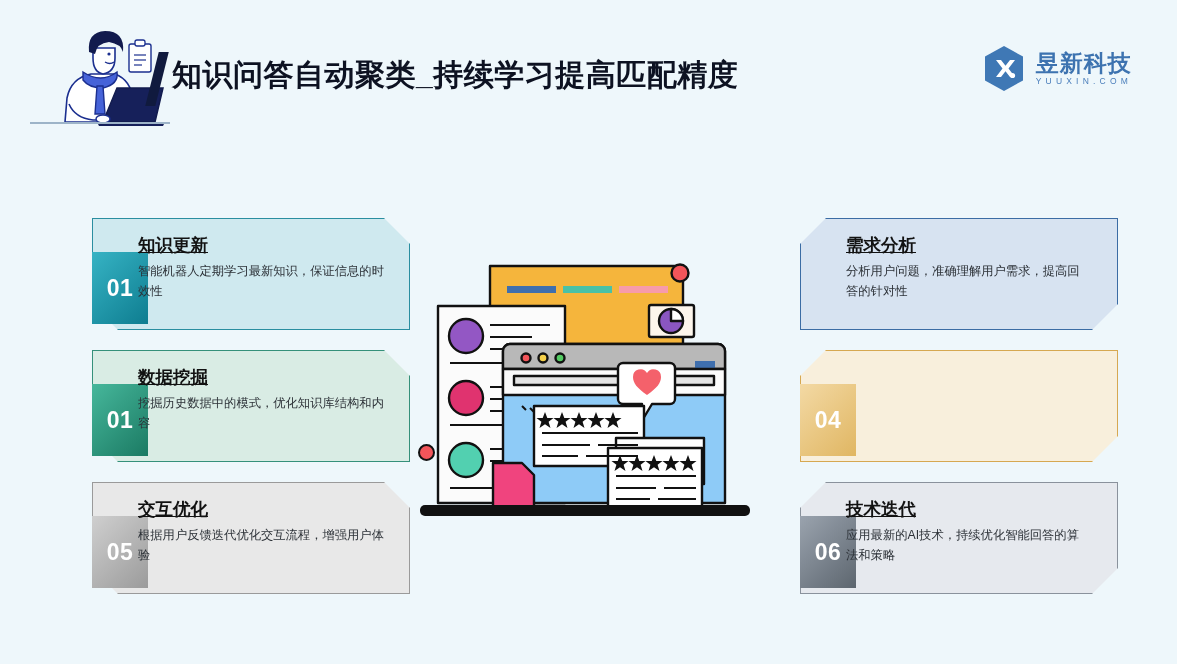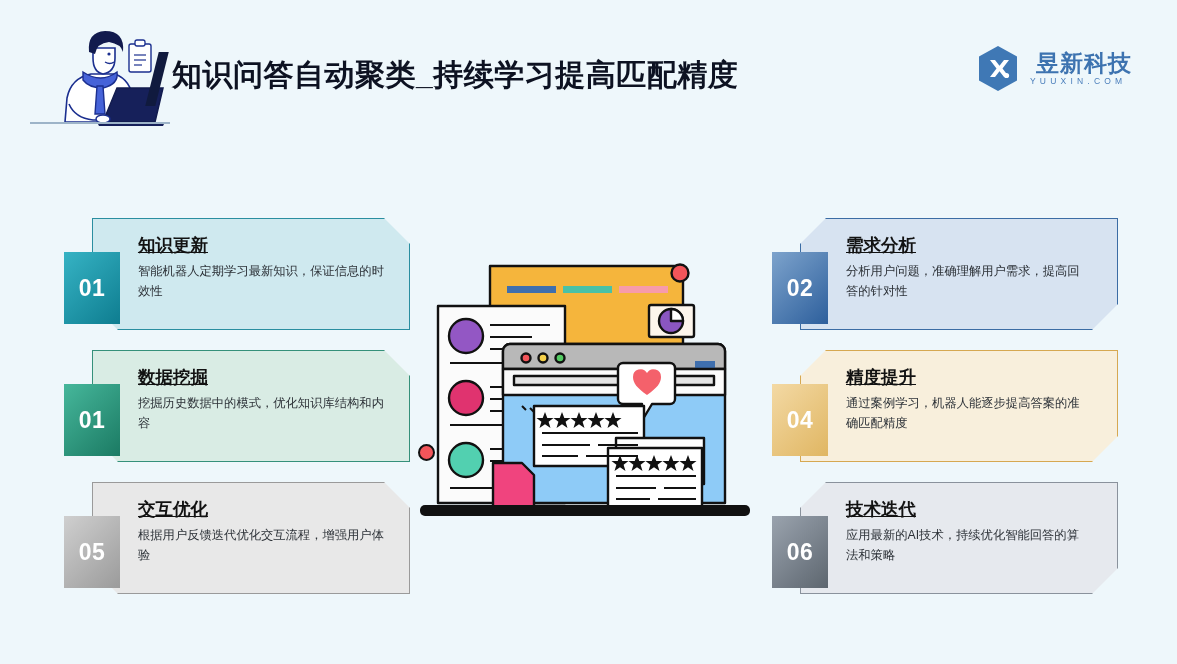--- a/index.html
+++ b/index.html
@@ -32,21 +32,21 @@
   }
   #page-title {
     position: absolute; left: 172px; top: 55px;
     font-size: 30px; font-weight: bold; color: #0d1222;
     letter-spacing: 0.5px; white-space: nowrap;
   }
 
   #brand { position: absolute; right: 45px; top: 45px; display: flex; align-items: center; gap: 10px; }
   #brand-mark { width: 44px; height: 47px; }
   #brand-text { display: flex; flex-direction: column; gap: 2px; }
-  #brand-name { font-size: 23px; font-weight: bold; color: #3d73b0; letter-spacing: 1px; line-height: 1; margin-left: 6px; }
+  #brand-name { font-size: 23px; font-weight: bold; color: #3d73b0; letter-spacing: 1px; line-height: 1; }
   #brand-domain { font-size: 8.5px; color: #4a7ebb; letter-spacing: 4.2px; line-height: 1; }
 
   
   .card {
     position: absolute;
     width: 318px;
     display: flex;
   }
   .card-body {
     position: relative;
@@ -58,20 +58,21 @@
 
   .card-title { font-size: 17.5px; font-weight: bold; color: #121212; line-height: 1.15; margin-bottom: 7px; text-decoration: underline; }
   .card-desc { font-size: 12.3px; color: #2d3238; line-height: 1.62; }
 
   .badge {
     position: absolute;
     width: 56px; height: 72px;
     display: flex; align-items: center; justify-content: center;
     font-size: 23px; font-weight: bold; color: #ffffff;
     letter-spacing: 0.5px;
+    margin-left: 28px;
   }
   .card.left  .badge { left: -28px; top: 34px; }
   .card.right .badge { left: -28px; top: 34px; }
 
   
   .clip-left {
     clip-path: polygon(0 0, calc(100% - 26px) 0, 100% 26px, 100% 100%, 26px 100%, 0 calc(100% - 26px));
   }
   
   .clip-right {
@@ -255,38 +256,31 @@
       <span>05</span>
     </div>
     <div class="card-text" style="position: absolute; top: 17px; left: 46px; right: 22px;">
       <div class="card-title">交互优化</div>
       <div class="card-desc">根据用户反馈迭代优化交互流程，增强用户体验</div>
     </div>
   </div>
 
   <div class="card right" style="left: 800px; top: 218px; height: 112px;">
     <div class="card-body clip-right" style="background: rgb(215, 227, 241); border-color: rgb(59, 108, 164); height: 112px;"></div>
-    <div class="badge" style="background: linear-gradient(135deg, rgb(125, 163, 204), rgb(45, 95, 156));">
-      <span>02</span>
-    </div>
     <div class="card-text" style="position: absolute; top: 17px; left: 46px; right: 30px;">
       <div class="card-title">需求分析</div>
       <div class="card-desc">分析用户问题，准确理解用户需求，提高回答的针对性</div>
     </div>
   </div>
 
   <div class="card right" style="left: 800px; top: 350px; height: 112px;">
     <div class="card-body clip-right" style="background: rgb(248, 239, 220); border-color: rgb(214, 168, 81); height: 112px;"></div>
     <div class="badge" style="background: linear-gradient(135deg, rgb(243, 217, 164), rgb(224, 182, 98));">
       <span>04</span>
     </div>
-    <div class="card-text" style="position: absolute; top: 17px; left: 46px; right: 30px;">
-      <div class="card-title">精度提升</div>
-      <div class="card-desc">通过案例学习，机器人能逐步提高答案的准确匹配精度</div>
-    </div>
   </div>
 
   <div class="card right" style="left: 800px; top: 482px; height: 112px;">
     <div class="card-body clip-right" style="background: rgb(230, 233, 238); border-color: rgb(138, 146, 156); height: 112px;"></div>
     <div class="badge" style="background: linear-gradient(135deg, rgb(154, 163, 174), rgb(93, 102, 111));">
       <span>06</span>
     </div>
     <div class="card-text" style="position: absolute; top: 17px; left: 46px; right: 30px;">
       <div class="card-title">技术迭代</div>
       <div class="card-desc">应用最新的AI技术，持续优化智能回答的算法和策略</div>

